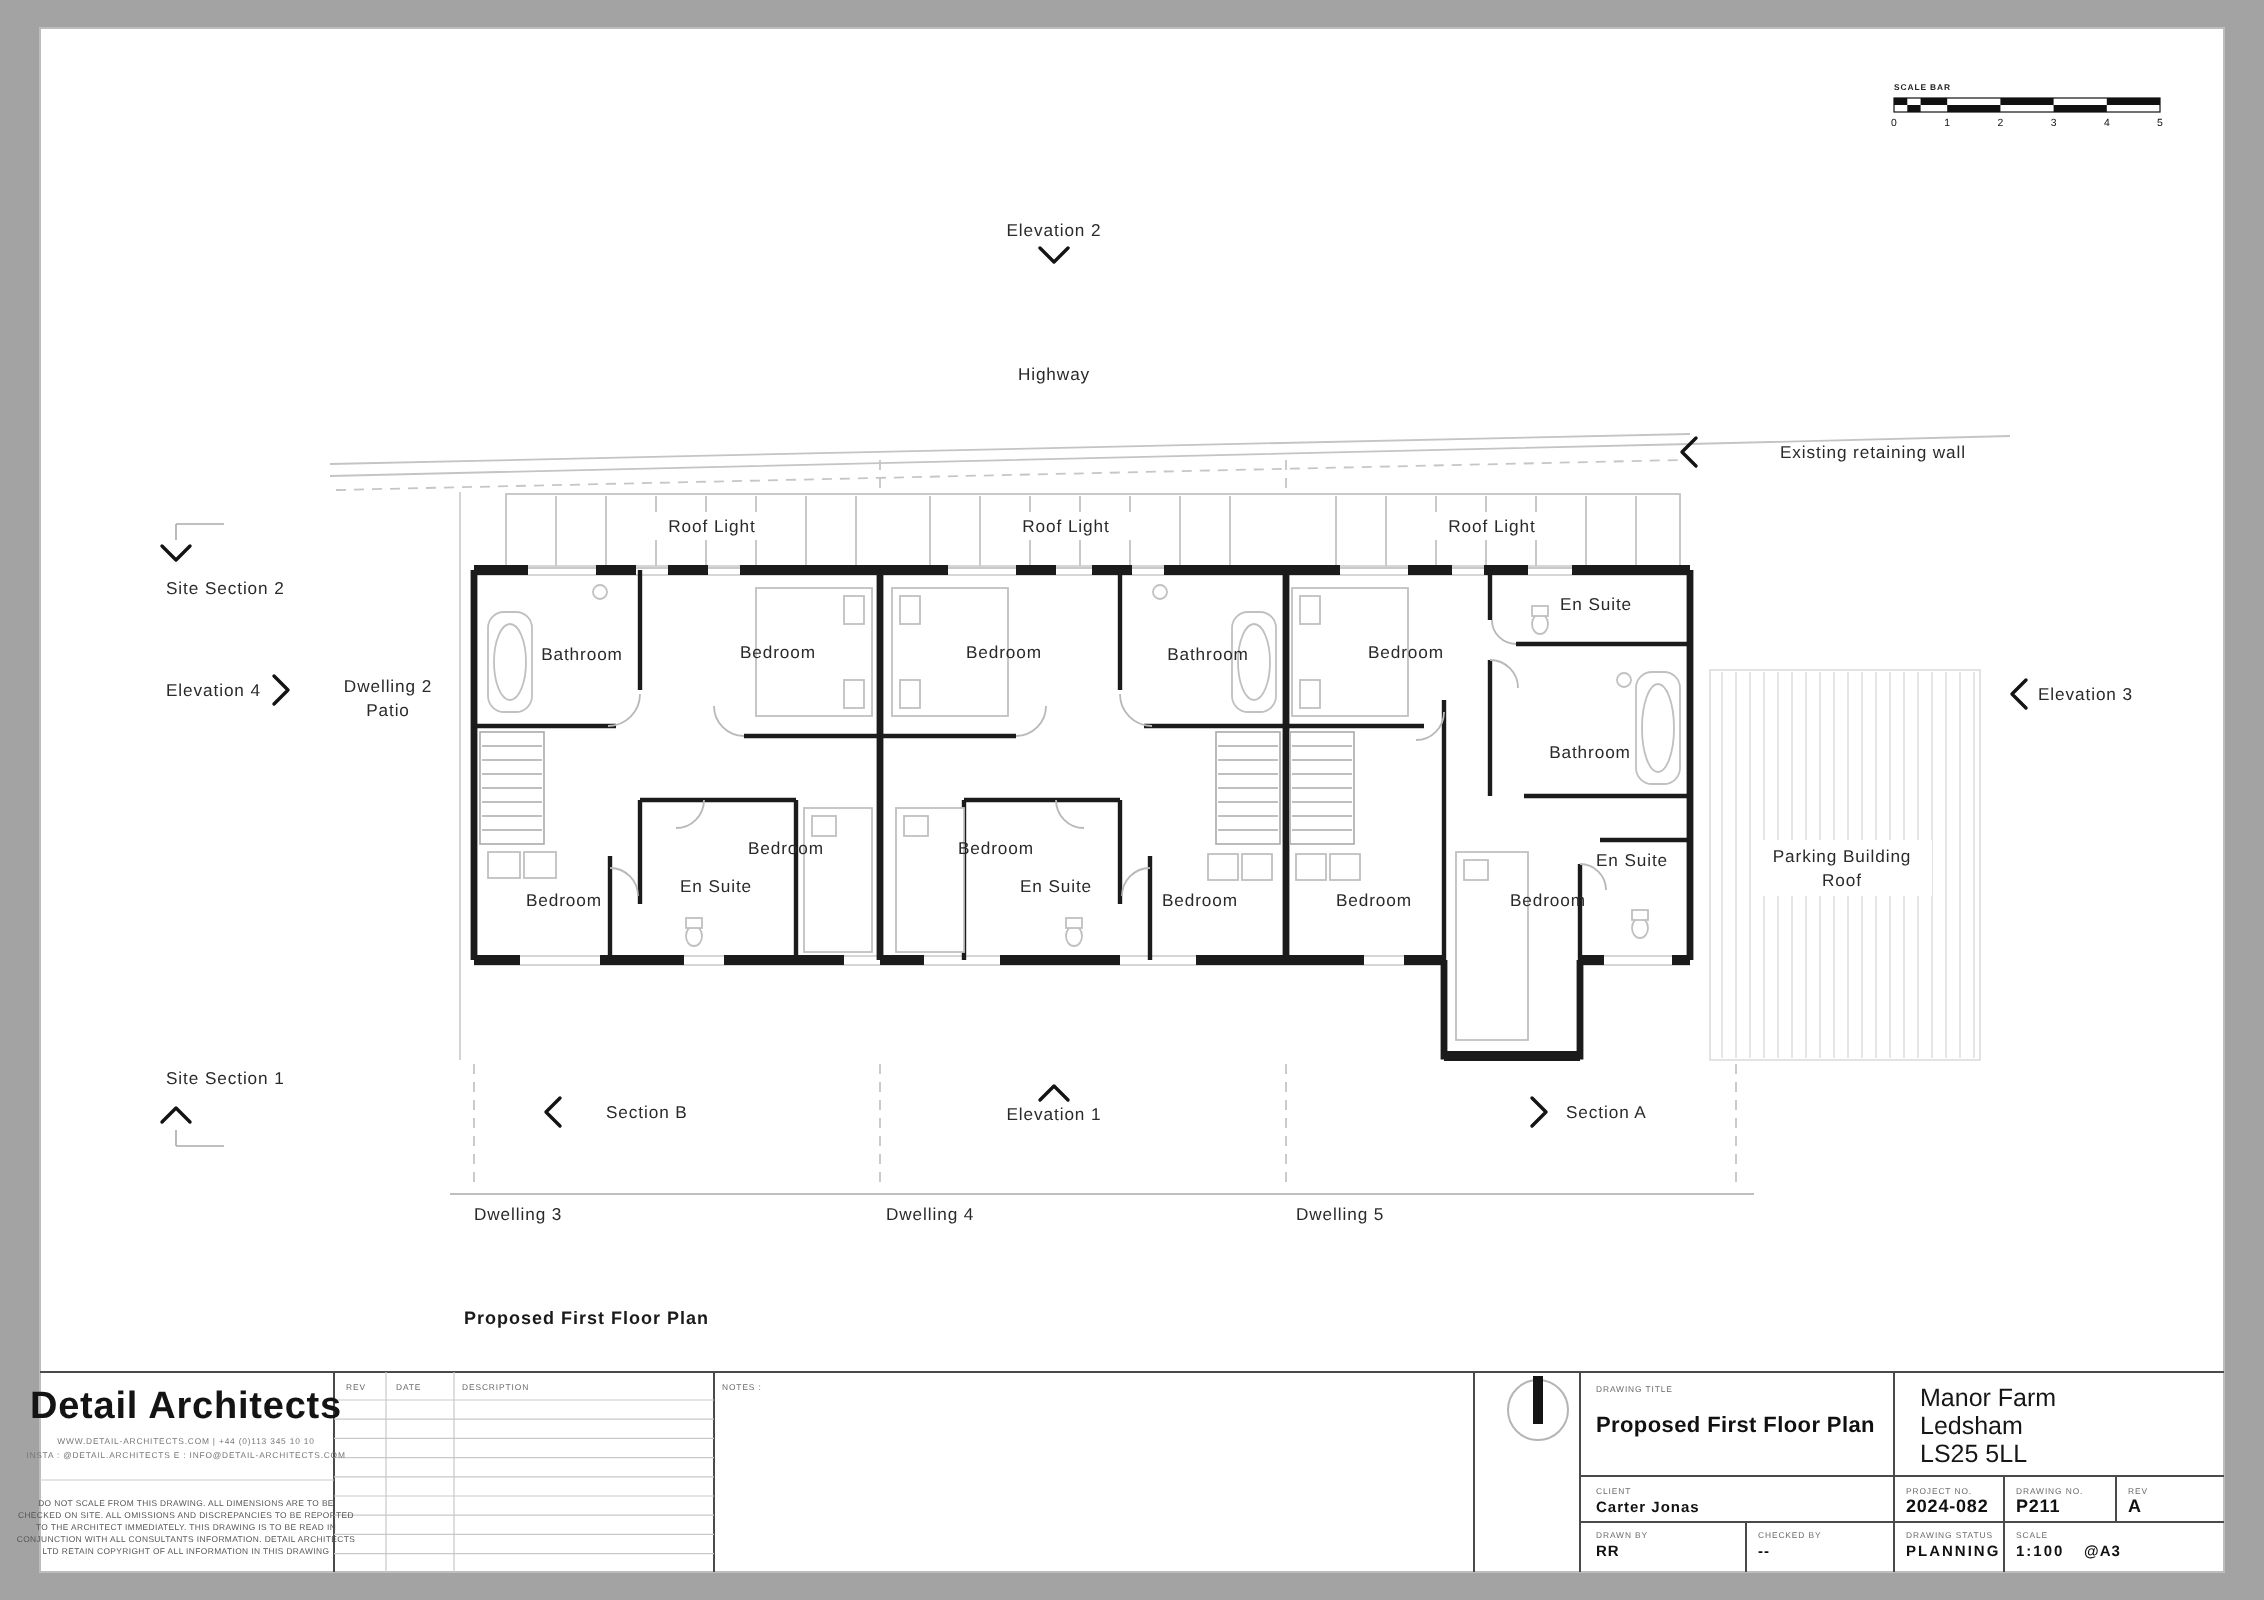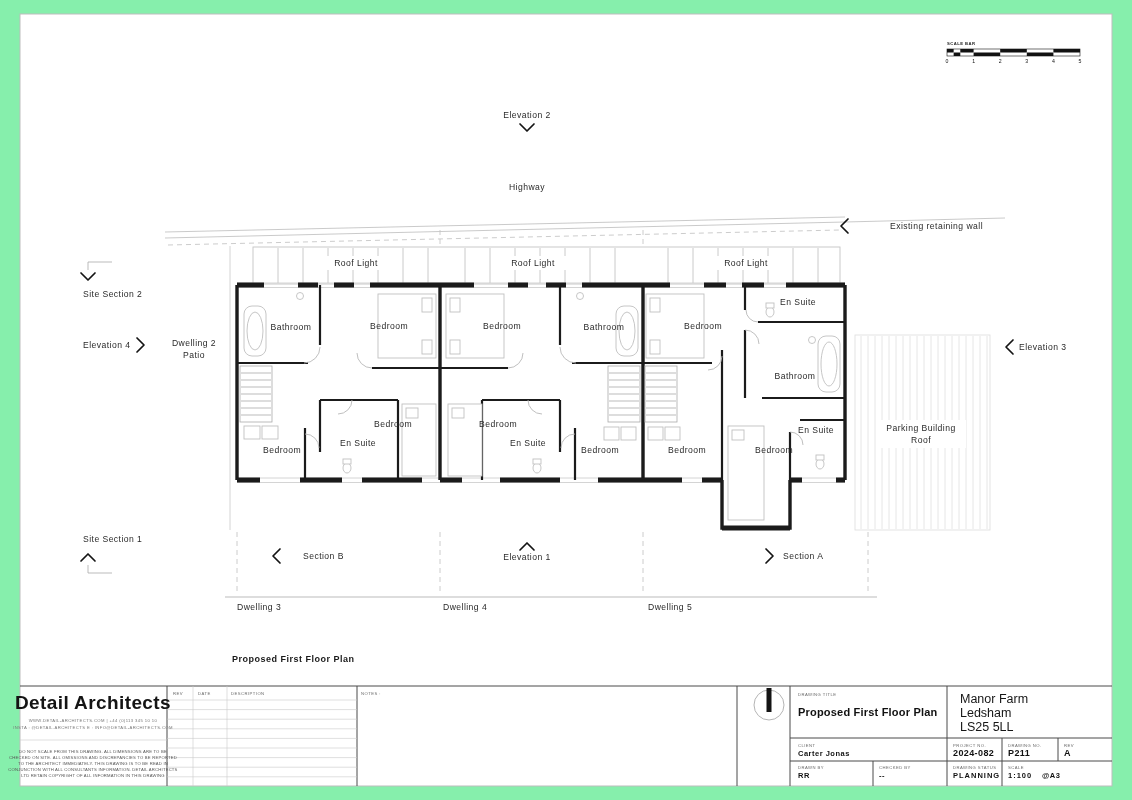--- a/index.html
+++ b/index.html
@@ -1,16 +1,16 @@
 <!DOCTYPE html>
 <html><head>
 <meta charset="utf-8">
 <style>
   html,body{margin:0;padding:0;background:#ffffff;}
-  .sheet{position:relative;width:1132px;height:800px;background:#86efac;overflow:hidden;}
+  .sheet{position:relative;width:1132px;height:800px;background:#a3a3a3;overflow:hidden;}
   svg{display:block;}
   text{font-family:"Liberation Sans",sans-serif;fill:#1f1f1f;}
   .t-room{font-size:8.6px;letter-spacing:.45px;fill:#2a2a2a;}
   .t-anno{font-size:8.6px;letter-spacing:.45px;fill:#2a2a2a;}
   .t-tiny{font-size:4.2px;letter-spacing:.45px;fill:#6a6a6a;}
   .t-tick{font-size:5.2px;fill:#111;}
   .t-logo{font-size:19px;font-weight:600;letter-spacing:.4px;fill:#141414;}
   .t-contact{font-size:4.2px;letter-spacing:.4px;fill:#777;}
   .t-disc{font-size:4.2px;letter-spacing:.2px;fill:#555;}
   .t-title{font-size:11px;font-weight:700;letter-spacing:.2px;fill:#111;}

